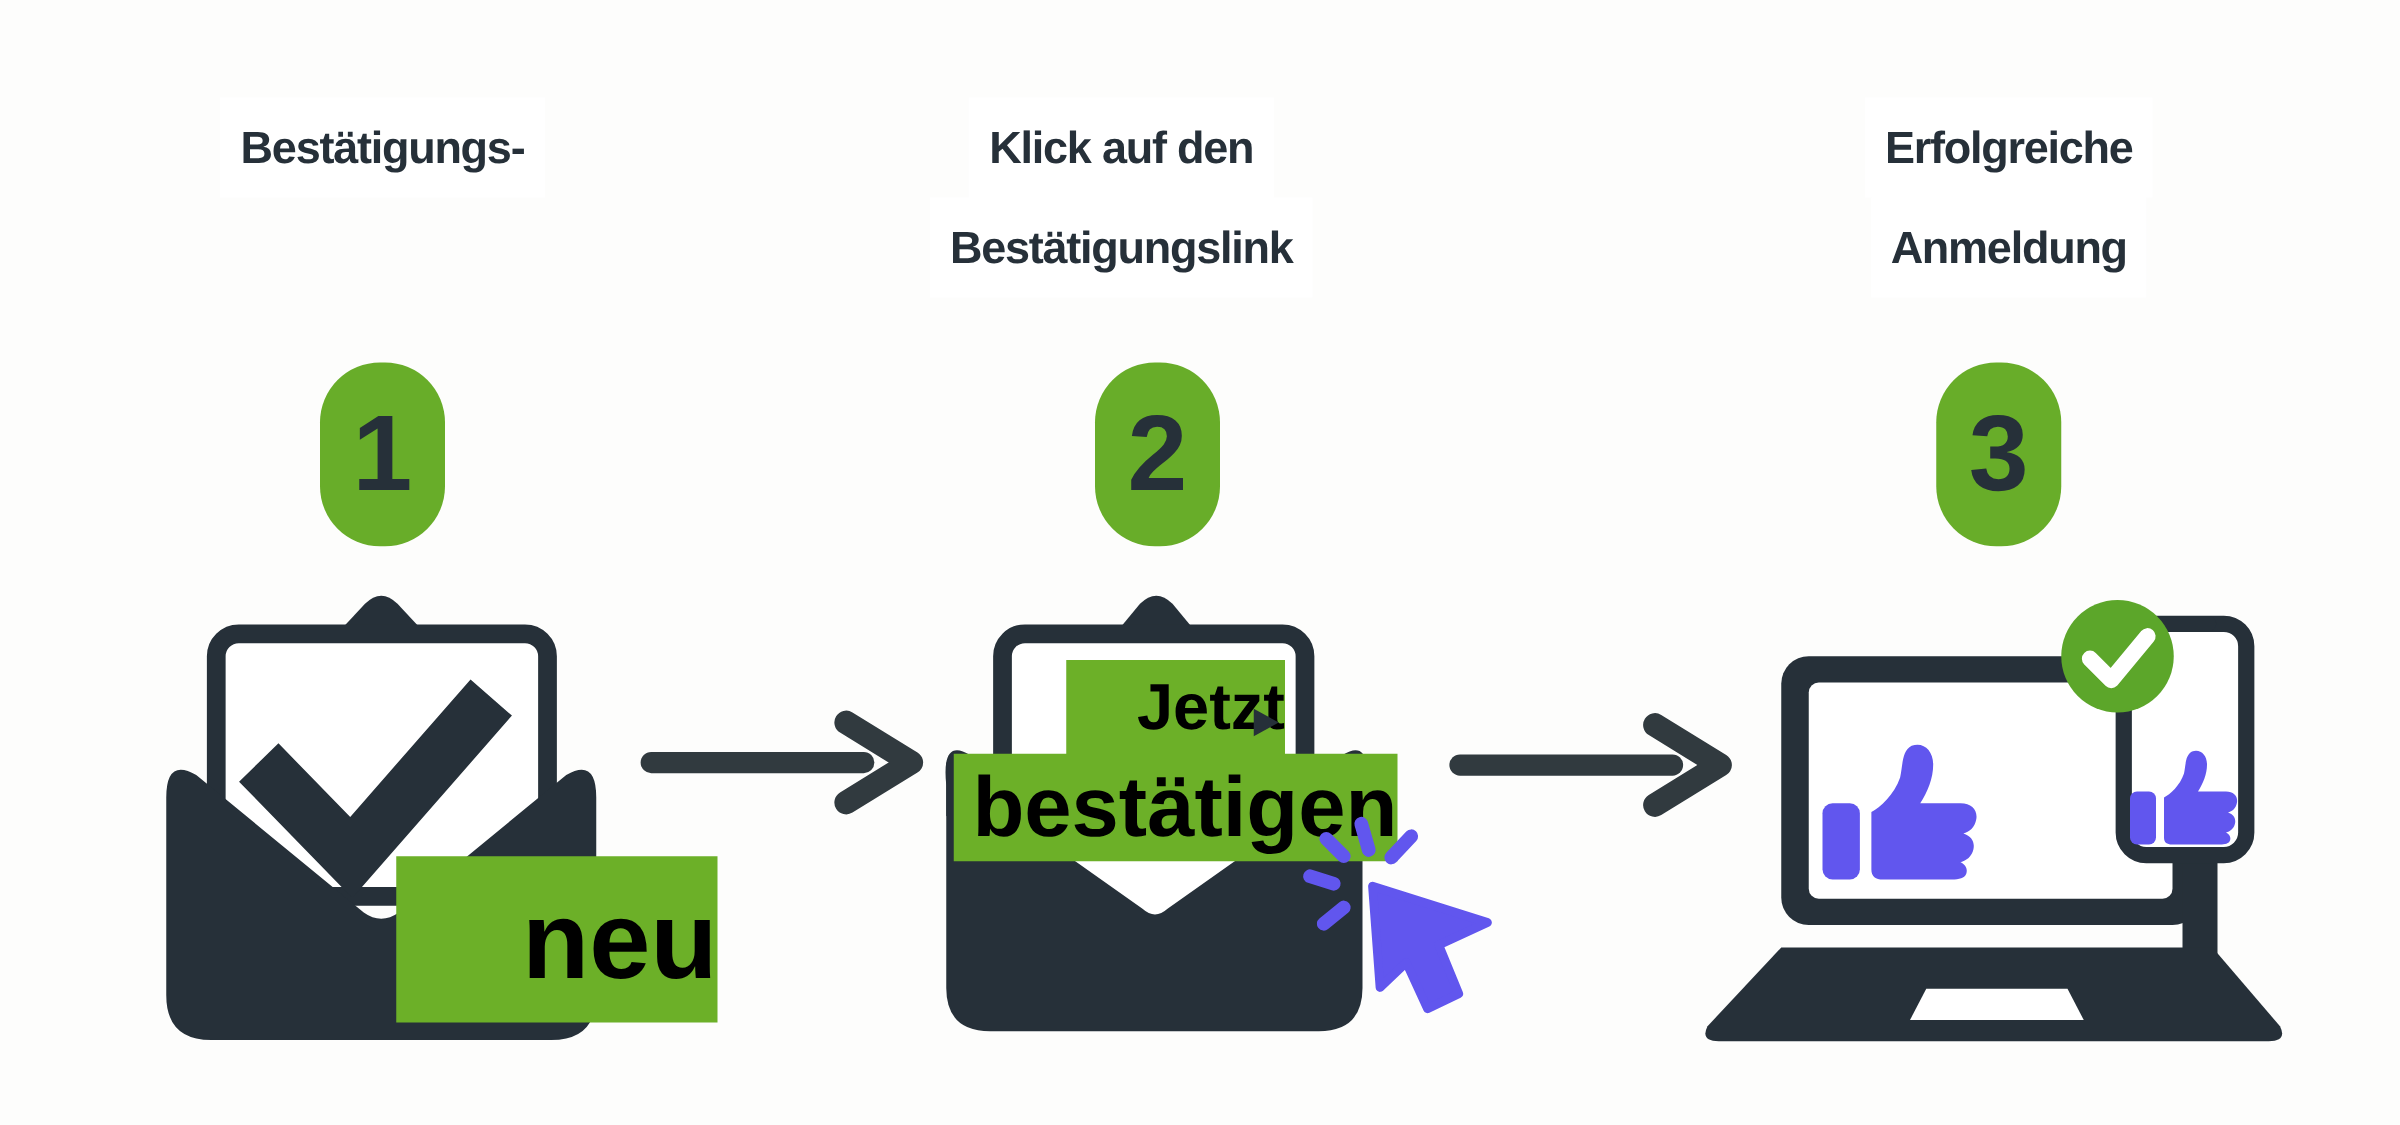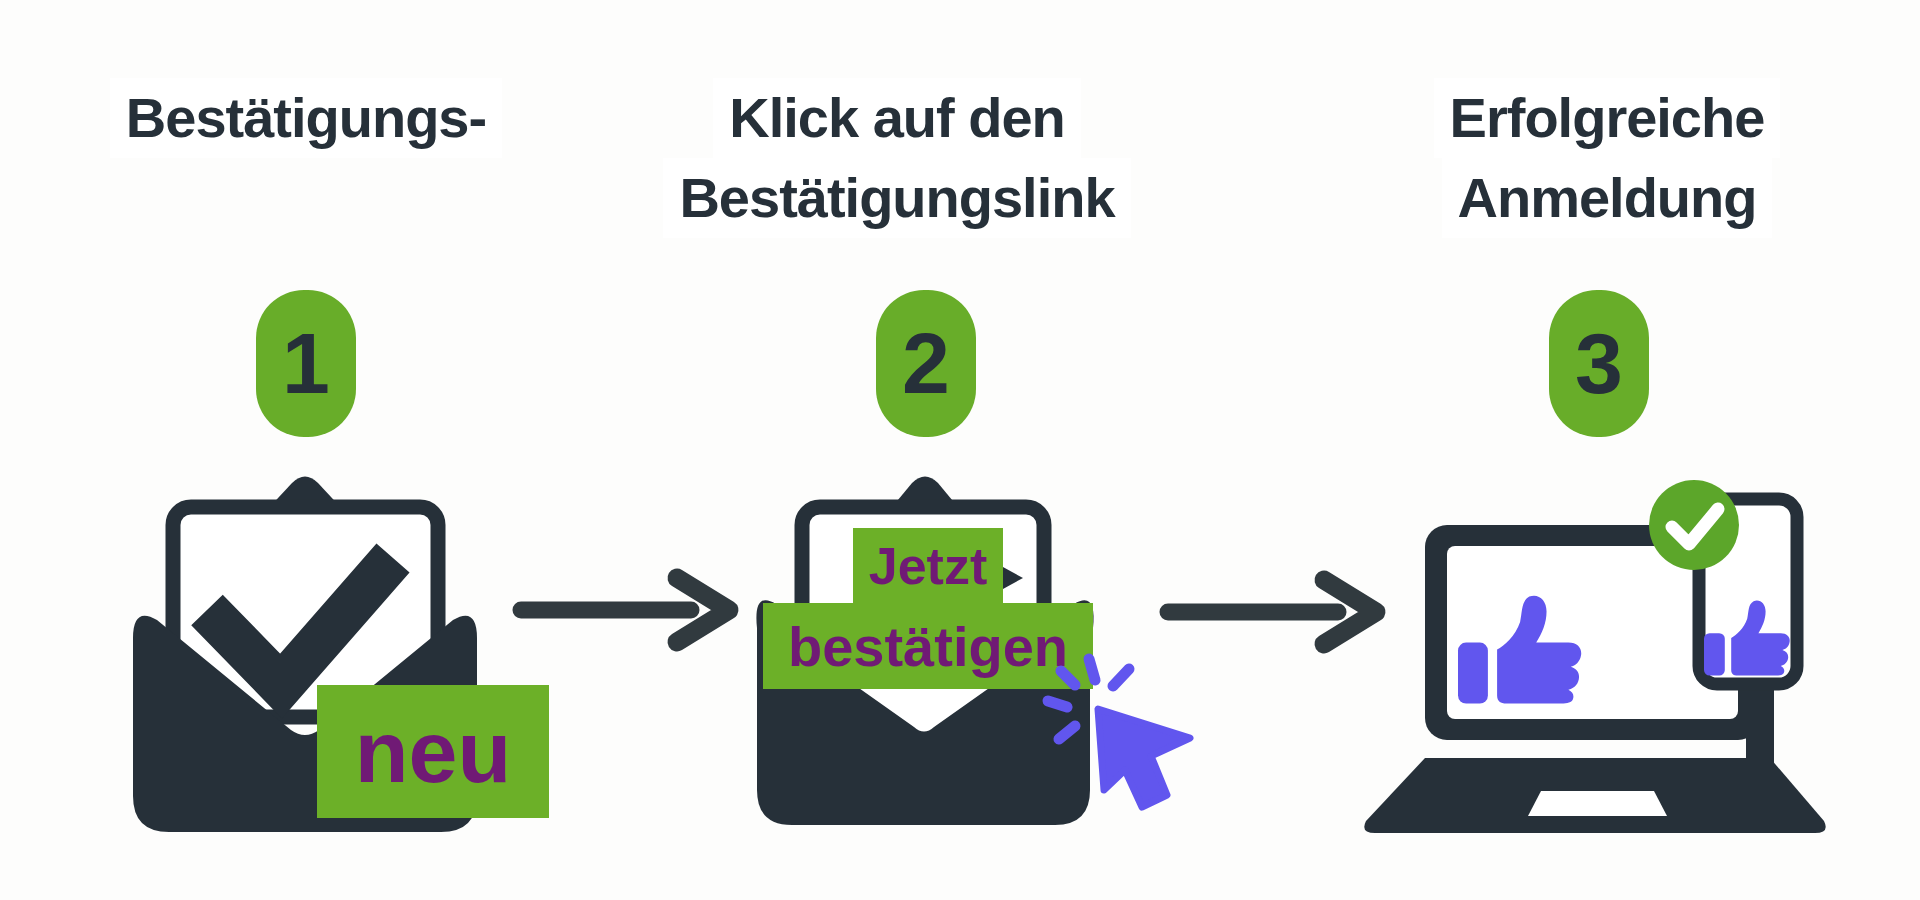--- a/index.html
+++ b/index.html
@@ -10,21 +10,21 @@
     background:#fdfdfc;
     overflow:hidden;
     font-family:"Liberation Sans","DejaVu Sans",sans-serif;
     color:#263039;
   }
   .title{
     position:absolute;
     top:78px;
     text-align:center;
     font-weight:700;
-    font-size:56px;
+    font-size:36px;
     letter-spacing:-1px;
     color:#263039;
   }
   .tline{height:80px;line-height:80px;white-space:nowrap;}
   .tline span{display:inline-block;background:#ffffff;padding:0 16px;height:80px;}
   .badge{
     position:absolute;
     top:290px;
     width:100px;
     height:147px;
@@ -32,28 +32,29 @@
     border-radius:48px;
     color:#263039;
     font-size:86px;
     font-weight:700;
     display:flex;align-items:center;justify-content:center;
   }
   .icon,.arrow,.cursor{position:absolute;}
   .glabel{
     position:absolute;
     background:#6cb028;
-    color:#701a75;
+    color:#000000;
     font-weight:700;
-    display:flex;align-items:center;justify-content:center;
+    display:flex;align-items:center;justify-content:flex-end;
     white-space:nowrap;
+    padding-left:25px;
   }
   #neu-label{left:317px;top:685px;width:232px;height:133px;font-size:88px;}
   #btn-jetzt{left:853px;top:528px;width:150px;height:76px;font-size:52px;}
-  #btn-best{left:763px;top:603px;width:330px;height:86px;font-size:56px;}
+  #btn-best{left:763px;top:603px;width:330px;height:86px;font-size:68px;}
   #jetzt-arrow{
     position:absolute;left:1003px;top:567px;width:0;height:0;
     border-left:20px solid #263039;
     border-top:11px solid transparent;
     border-bottom:11px solid transparent;
   }
 </style>
 </head>
 <body>
 

